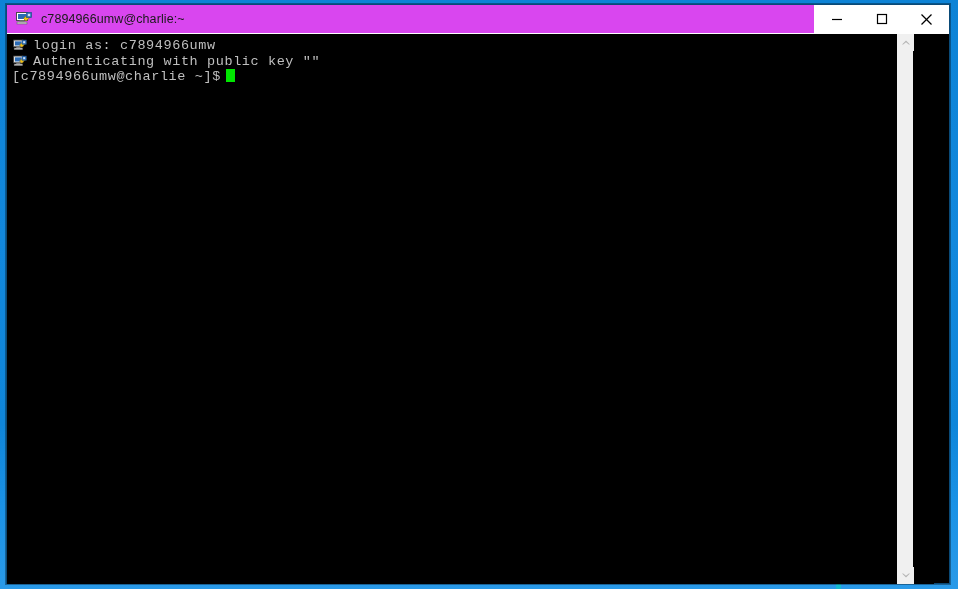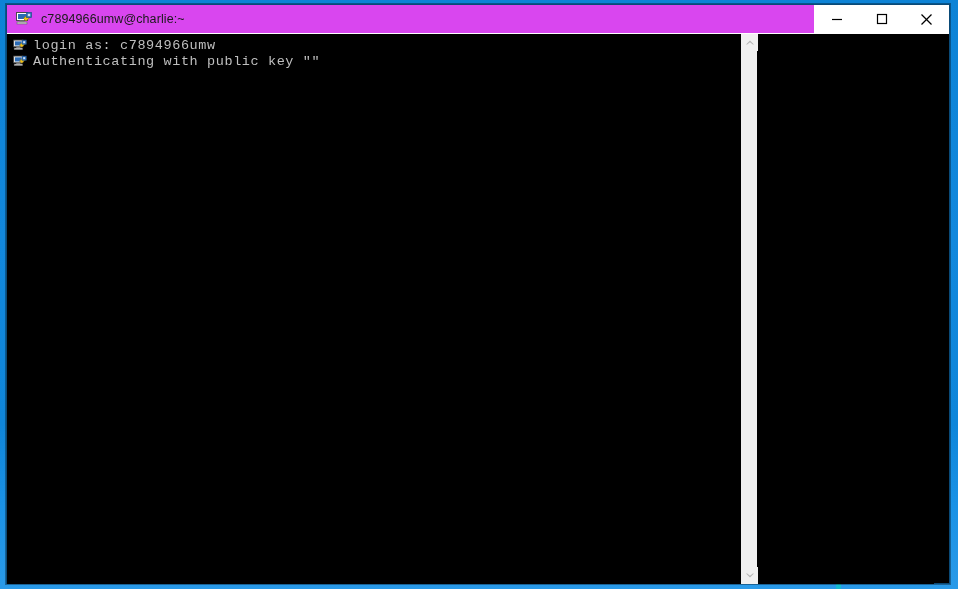--- a/index.html
+++ b/index.html
@@ -46,21 +46,21 @@
   #winctrl { margin-left:auto; display:flex; height:29px; }
   .winbtn {
     width:45px; height:29px;
     display:flex; align-items:center; justify-content:center;
     background:#ffffff;
   }
   .winbtn svg { display:block; }
   
   #terminal-wrap {
     position:absolute; left:0; top:29px;
-    width:750px; height:550px;
+    width:906px; height:550px;
     background:#000000;
   }
   #terminal {
     position:absolute; left:0; top:0;
     width:927px; height:550px;
     background:#000000;
     overflow:hidden;
     padding:4px 0 0 5px;
   }
   .tline {
@@ -166,20 +166,21 @@
             <rect x="4.5" y="10.5" width="5" height="1.5" fill="#8a8a8a"></rect>
             <rect x="2" y="12" width="10" height="2" fill="#c8c8c8" stroke="#6a6a6a" stroke-width="0.6"></rect>
             <path d="M8.5 8.5 L14 3.5 L16.5 6 L11 11 Z" fill="#f2c31a" stroke="#9a7a08" stroke-width="0.7"></path>
             <rect x="11.5" y="2.5" width="5" height="5" fill="#2f6fb8" stroke="#1d4f88" stroke-width="0.7"></rect>
             <rect x="12.8" y="3.8" width="2.4" height="2.4" fill="#cfe2f5"></rect>
           </svg>
         </div>
 
         <div class="tline indent">login as: c7894966umw</div>
         <div class="tline indent">Authenticating with public key ""</div>
+        <div class="tline"><span>[c7894966umw@charlie ~]$</span><span id="cursor"></span></div>
       </div>
 
       <div id="scrollbar">
         <div class="sb-arrow">
           <svg width="10" height="7" viewBox="0 0 10 7">
               <path d="M1 5.5 L5 1.5 L9 5.5 L7.8 5.5 L5 3.2 L2.2 5.5 Z" fill="#b4b4b4"></path>
             </svg>
         </div>
         <div id="sb-track"></div>
         <div class="sb-arrow">

